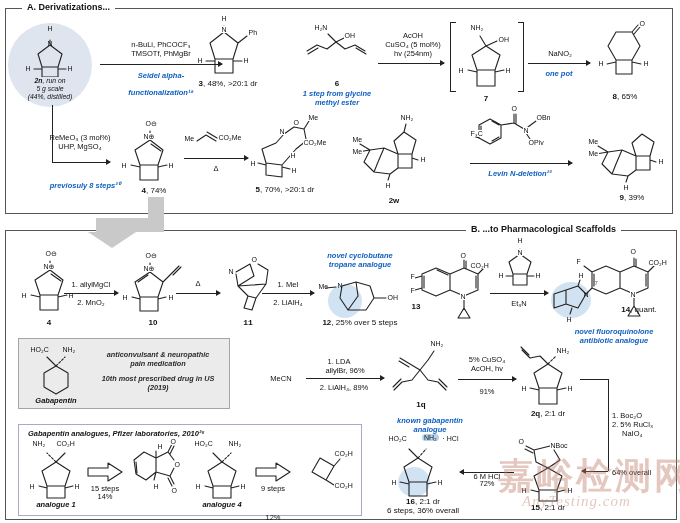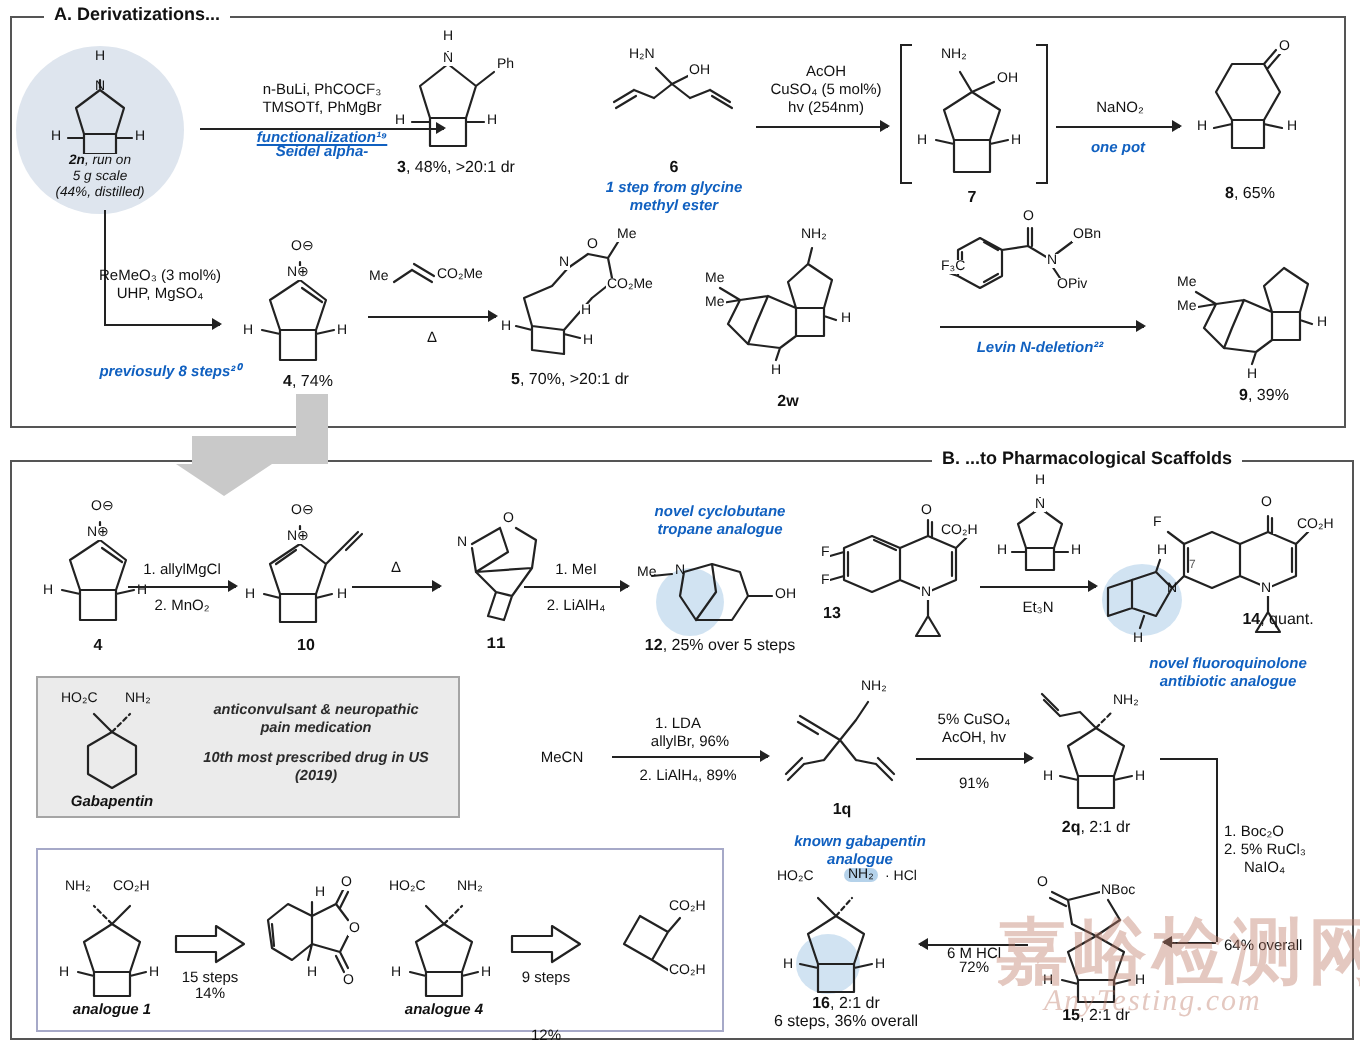--- a/index.html
+++ b/index.html
@@ -70,21 +70,21 @@
       <b>2n</b><span>, run on</span>
     </div>
     <div class="t it" style="left:0;top:62px;width:84px;font-size:6.8px;">5 g scale</div>
     <div class="t it" style="left:0;top:70px;width:84px;font-size:6.8px;">(44%, distilled)</div>
   </div>
 
   <div class="arr" style="left:100px;top:64px;width:122px;"></div>
   <div class="t" style="left:98px;top:40px;width:126px;">n-BuLi, PhCOCF₃</div>
   <div class="t" style="left:98px;top:49px;width:126px;">TMSOTf, PhMgBr</div>
   <div class="t blue" style="left:98px;top:71px;width:126px;">Seidel alpha-</div>
-  <div class="t blue" style="left:98px;top:64px;width:126px;text-decoration:underline;">functionalization¹⁹</div>
+  <div class="t blue" style="left:98px;top:88px;width:126px;">functionalization¹⁹</div>
 
   <div class="fig sk" style="left:192px;top:16px;width:72px;height:60px;">
     <svg width="72" height="60" class="sk">
         <path d="M32 16 L46 27 L41 43 L23 43 L18 27 Z M23 43 L23 57 L41 57 L41 43 M46 27 L55 20 M32 15 L32 10 M23 45 L14 45 M41 45 L50 45"></path>
       </svg>
     <span class="al" style="left:29px;top:-1px;">H</span>
     <span class="al" style="left:29px;top:10px;">N</span>
     <span class="al" style="left:56px;top:13px;">Ph</span>
     <span class="al" style="left:5px;top:41px;">H</span>
     <span class="al" style="left:51px;top:41px;">H</span>
@@ -407,20 +407,21 @@
     <span class="al alp" style="left:56px;top:1px;">· HCl</span>
     <span class="al alp" style="left:5px;top:45px;">H</span>
     <span class="al alp" style="left:51px;top:45px;">H</span>
   </div>
   <div class="t cap" style="left:386px;top:497px;width:74px;">
     <b>16</b><span>, 2:1 dr</span>
   </div>
   <div class="t cap" style="left:374px;top:506px;width:98px;">6 steps, 36% overall</div>
 
   <div class="pfbox" style="left:18px;top:424px;width:342px;height:90px;"></div>
+  <div class="t tl bld it" style="left:28px;top:429px;width:320px;">Gabapentin analogues, Pfizer laboratories, 2010²⁵</div>
 
   <div class="fig sk" style="left:28px;top:440px;width:56px;height:60px;">
     <svg width="56" height="60" class="sk">
         <path d="M28 22 L37 13 M28 22 L42 31 L37 46 L19 46 L14 31 Z M19 46 L19 58 L37 58 L37 46 M19 48 L11 46 M37 48 L45 46"></path>
         <path class="dash" d="M28 22 L19 13"></path>
       </svg>
     <span class="al" style="left:4px;top:0px;">NH₂</span>
     <span class="al" style="left:28px;top:0px;">CO₂H</span>
     <span class="al" style="left:1px;top:43px;">H</span>
     <span class="al" style="left:46px;top:43px;">H</span>

